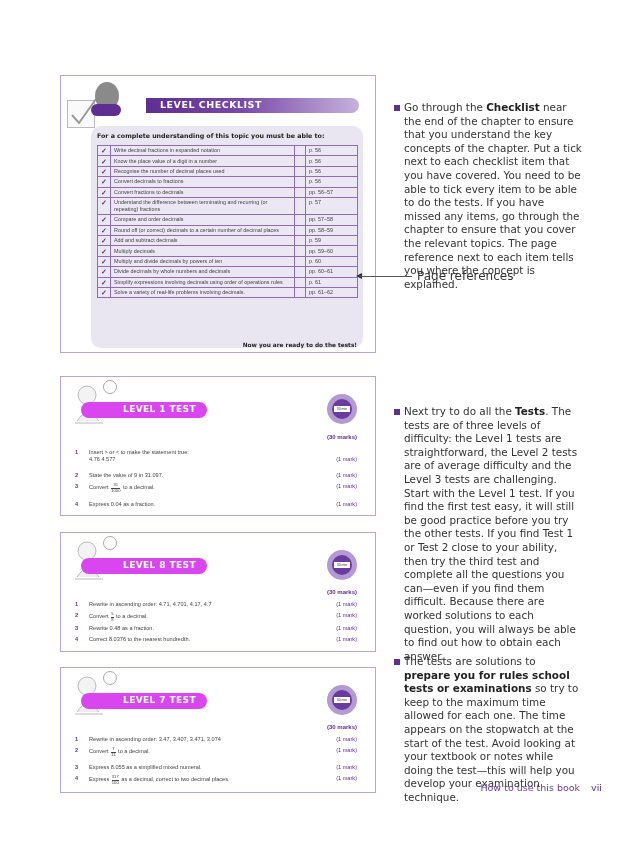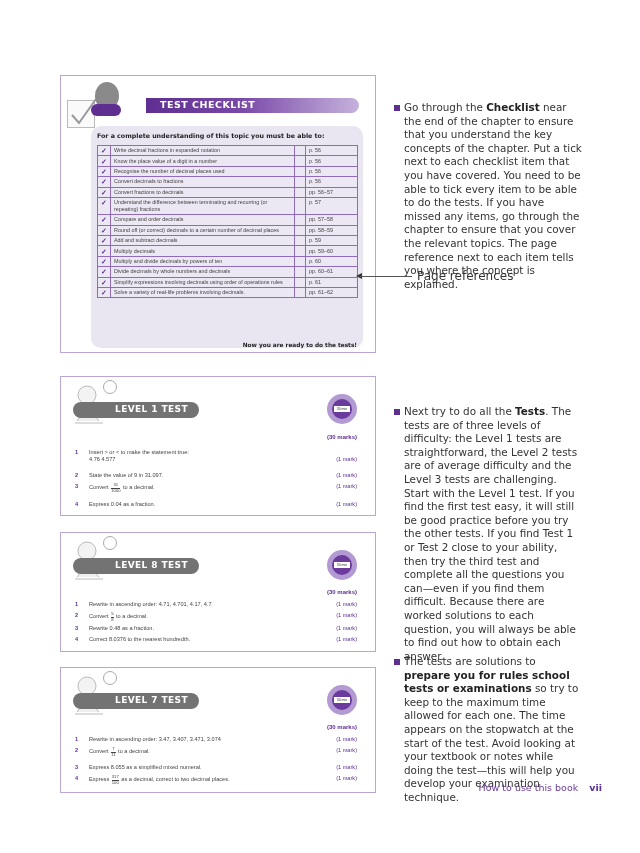--- a/index.html
+++ b/index.html
@@ -30,22 +30,22 @@
   .cl-tickbox { position: absolute; left: 6px; top: 24px; width: 28px; height: 28px;
                 border: 1px solid #bbb; background: #fafafa; }
   .cl-tickbox svg { position: absolute; left: 0; top: -6px; }
   .face { position: absolute; border-radius: 50%; }
 
   
   .test { left: 60px; width: 316px; }
   #test1 { top: 376px; height: 140px; }
   #test2 { top: 532px; height: 120px; }
   #test3 { top: 667px; height: 126px; }
-  .t-banner { position: absolute; left: 12px; top: 25px; width: 126px; height: 16px;
-              background: #737373; border-radius: 8px; }
+  .t-banner { position: absolute; left: 20px; top: 25px; width: 126px; height: 16px;
+              background: #d946ef; border-radius: 8px; }
   .t-banner span { position: absolute; left: 42px; top: 2px; color: #fff; font-weight: bold; font-size: 9px;
                    letter-spacing: 0.4px; font-family: "DejaVu Sans", sans-serif; }
   .t-girl { position: absolute; left: 12px; top: 4px; width: 34px; height: 44px; }
   .t-clock { position: absolute; left: 42px; top: 3px; width: 14px; height: 14px; border: 1px solid #aaa;
              border-radius: 50%; background: #fff; }
   .watch { position: absolute; right: 18px; top: 17px; width: 30px; height: 30px; }
   .watch .ring { position: absolute; left: 0; top: 0; width: 30px; height: 30px; border-radius: 50%;
                  background: #b39ad3; }
   .watch .core { position: absolute; left: 5px; top: 5px; width: 20px; height: 20px; border-radius: 50%;
                  background: #6a3b9c; }
@@ -68,35 +68,35 @@
   #side1 { top: 73px; }
   #side2 { top: 377px; }
   #side3 { top: 627px; }
   #pageref { position: absolute; left: 417px; top: 269px; font-size: 12px; font-family: "DejaVu Sans", sans-serif; color: #333; }
   #pageref-line { position: absolute; left: 360px; top: 276px; width: 52px; height: 1px; background: #555; }
   #pageref-arrow { position: absolute; left: 356px; top: 273px; width: 0; height: 0;
                    border-top: 3.5px solid transparent; border-bottom: 3.5px solid transparent; border-right: 6px solid #333; }
 
   #footer { position: absolute; right: 38px; top: 782px; font-size: 9.5px; font-family: "DejaVu Sans", sans-serif; }
   #footer .t { color: #6a3b9c; }
-  #footer .p { color: #5e2e91; font-weight: bold; margin-left: 8px; margin-top: 18px; }
+  #footer .p { color: #5e2e91; font-weight: normal; margin-left: 8px; margin-top: 18px; }
 </style>
 </head>
 <body>
 
 <div class="panel" id="checklist">
   <div class="cl-tickbox">
     <svg width="30" height="34" viewBox="0 0 30 34">
         <path d="M4 20 L11 28 L28 4" fill="none" stroke="#999" stroke-width="2"></path>
       </svg>
   </div>
   <div class="face" style="left:34px;top:6px;width:24px;height:28px;background:#8a8a8a;"></div>
   <div class="face" style="left:30px;top:28px;width:30px;height:12px;background:#5e2e91;border-radius:6px;"></div>
   <div class="cl-banner">
-    <span>TEST CHECKLIST</span>
+    <span>LEVEL CHECKLIST</span>
   </div>
   <div class="cl-inner"></div>
   <div class="cl-head">For a complete understanding of this topic you must be able to:</div>
   <table class="cl-table">
     <tbody id="cl-body">
         <tr>
           <td class="tick">✓</td>
           <td>Write decimal fractions in expanded notation</td>
           <td class="blank"></td>
           <td class="pg">p. 56</td>

